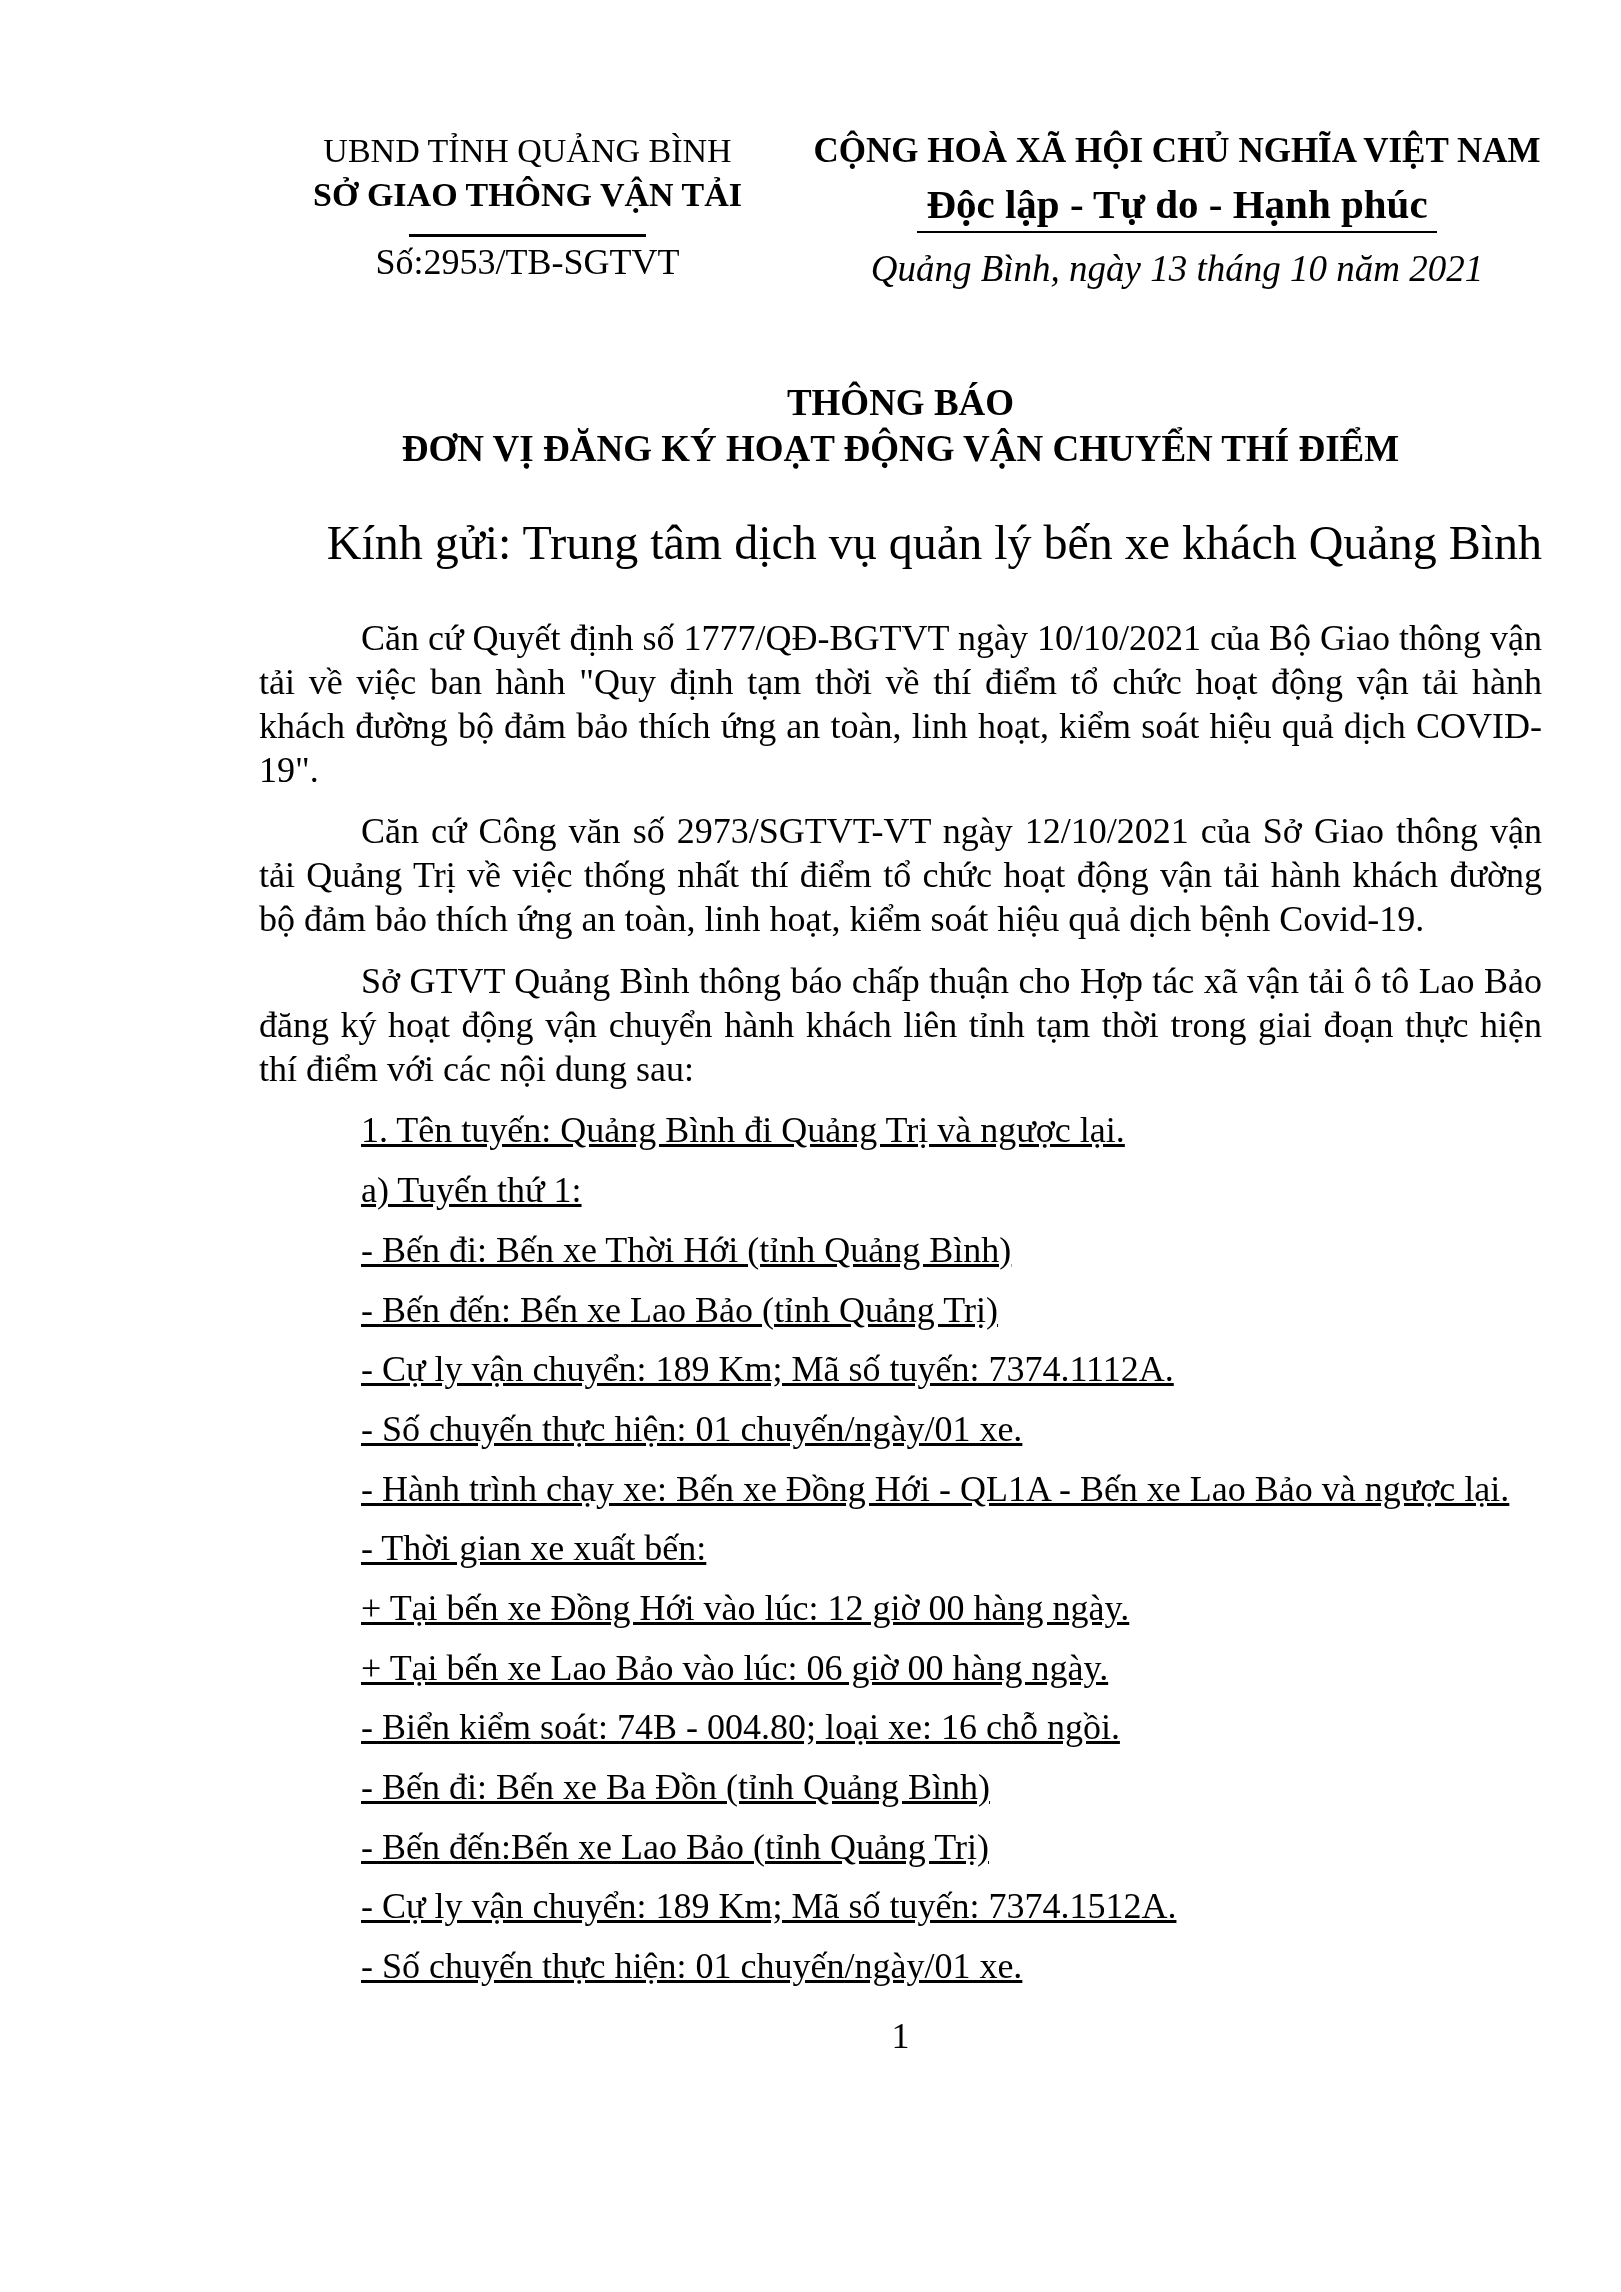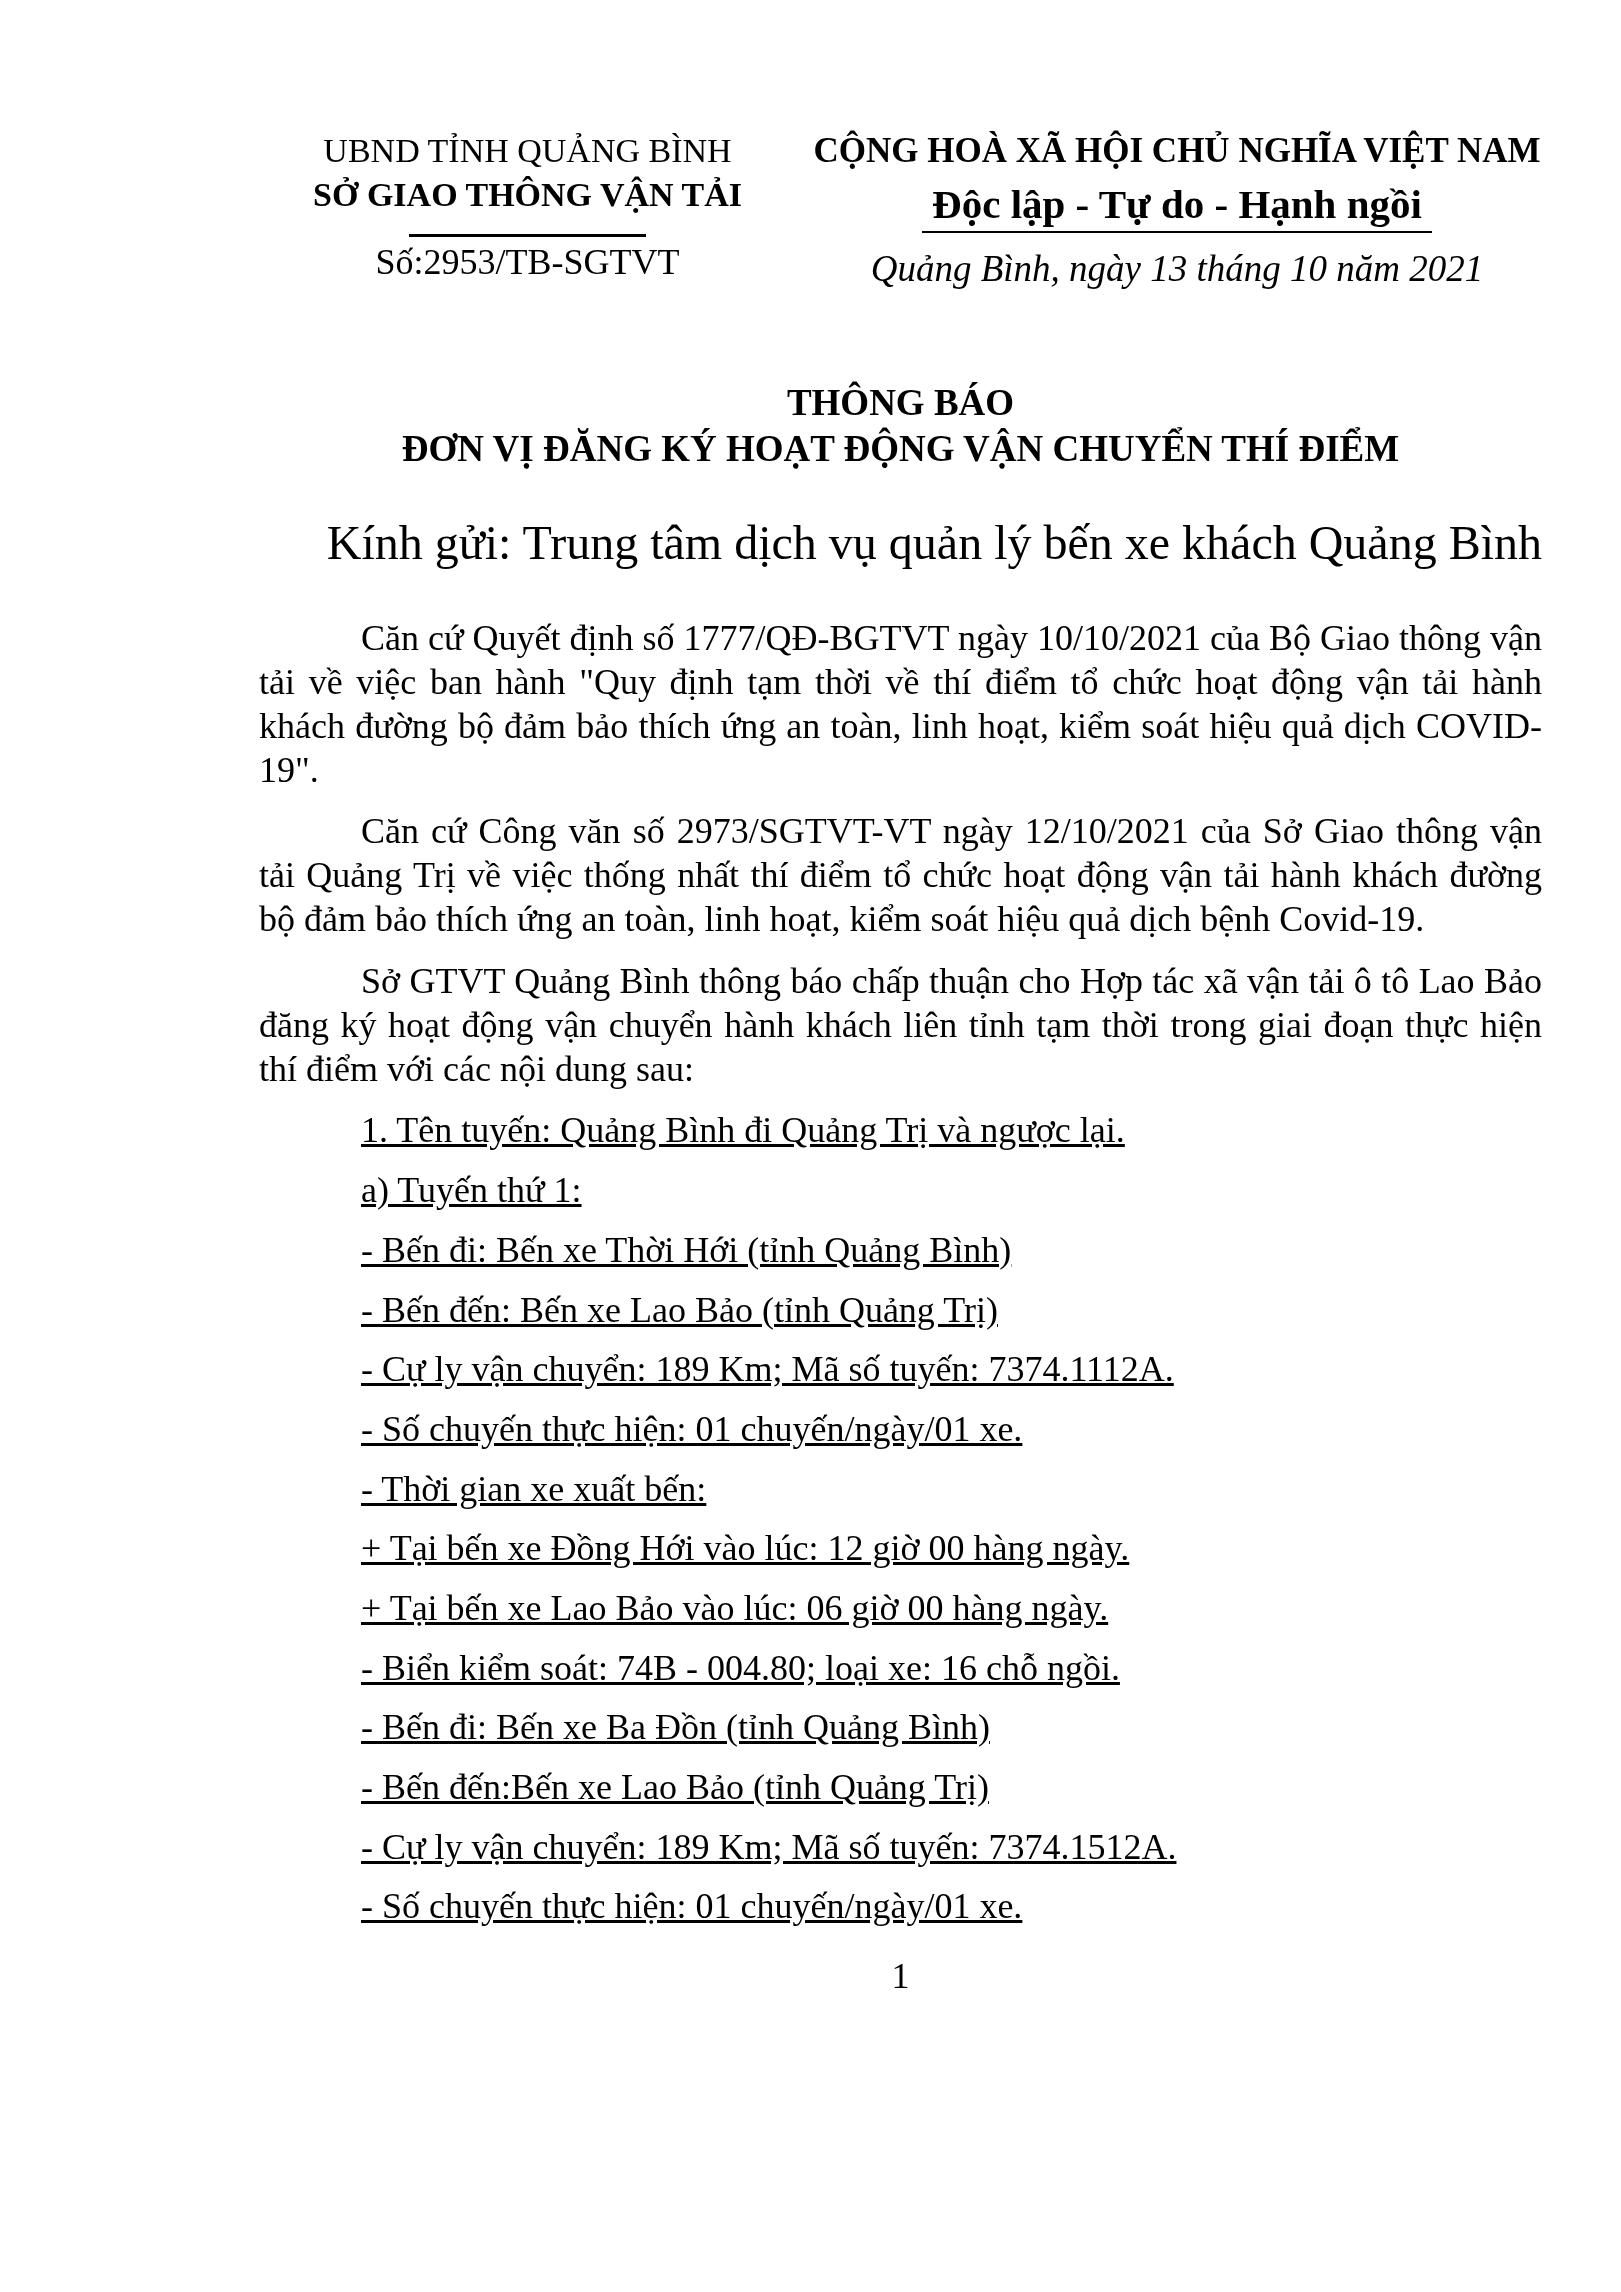--- a/index.html
+++ b/index.html
@@ -135,21 +135,21 @@
     <div class="doc-header">
       <div class="col-left">
         <div class="agency-parent">UBND TỈNH QUẢNG BÌNH</div>
         <div class="agency-name">SỞ GIAO THÔNG VẬN TẢI</div>
         <div class="header-rule"></div>
         <div class="doc-number">Số:2953/TB-SGTVT</div>
       </div>
       <div class="col-right">
         <div class="motto-line1">CỘNG HOÀ XÃ HỘI CHỦ NGHĨA VIỆT NAM</div>
         <div class="motto-line2-wrap">
-          <span class="motto-line2">Độc lập - Tự do - Hạnh ngồi</span>
+          <span class="motto-line2">Độc lập - Tự do - Hạnh phúc</span>
         </div>
         <div class="dateline">Quảng Bình, ngày 13 tháng 10 năm 2021</div>
       </div>
     </div>
 
     <div class="title-block">
       <div>THÔNG BÁO</div>
       <div>ĐƠN VỊ ĐĂNG KÝ HOẠT ĐỘNG VẬN CHUYỂN THÍ ĐIỂM</div>
     </div>
 
@@ -159,20 +159,21 @@
       <p class="para">Căn cứ Quyết định số 1777/QĐ-BGTVT ngày 10/10/2021 của Bộ Giao thông vận tải về việc ban hành "Quy định tạm thời về thí điểm tổ chức hoạt động vận tải hành khách đường bộ đảm bảo thích ứng an toàn, linh hoạt, kiểm soát hiệu quả dịch COVID-19".</p>
       <p class="para">Căn cứ Công văn số 2973/SGTVT-VT ngày 12/10/2021 của Sở Giao thông vận tải Quảng Trị về việc thống nhất thí điểm tổ chức hoạt động vận tải hành khách đường bộ đảm bảo thích ứng an toàn, linh hoạt, kiểm soát hiệu quả dịch bệnh Covid-19.</p>
       <p class="para">Sở GTVT Quảng Bình thông báo chấp thuận cho Hợp tác xã vận tải ô tô Lao Bảo đăng ký hoạt động vận chuyển hành khách liên tỉnh tạm thời trong giai đoạn thực hiện thí điểm với các nội dung sau:</p>
 
       <p class="item">1. Tên tuyến: Quảng Bình đi Quảng Trị và ngược lại.</p>
       <p class="item">a) Tuyến thứ 1:</p>
       <p class="item">- Bến đi: Bến xe Thời Hới (tỉnh Quảng Bình)</p>
       <p class="item">- Bến đến: Bến xe Lao Bảo (tỉnh Quảng Trị)</p>
       <p class="item">- Cự ly vận chuyển: 189 Km; Mã số tuyến: 7374.1112A.</p>
       <p class="item">- Số chuyến thực hiện: 01 chuyến/ngày/01 xe.</p>
+      <p class="item">- Hành trình chạy xe: Bến xe Đồng Hới - QL1A - Bến xe Lao Bảo và ngược lại.</p>
       <p class="item">- Thời gian xe xuất bến:</p>
       <p class="item">+ Tại bến xe Đồng Hới vào lúc: 12 giờ 00 hàng ngày.</p>
       <p class="item">+ Tại bến xe Lao Bảo vào lúc: 06 giờ 00 hàng ngày.</p>
       <p class="item">- Biển kiểm soát: 74B - 004.80; loại xe: 16 chỗ ngồi.</p>
       <p class="item">- Bến đi: Bến xe Ba Đồn (tỉnh Quảng Bình)</p>
       <p class="item">- Bến đến:Bến xe Lao Bảo (tỉnh Quảng Trị)</p>
       <p class="item">- Cự ly vận chuyển: 189 Km; Mã số tuyến: 7374.1512A.</p>
       <p class="item">- Số chuyến thực hiện: 01 chuyến/ngày/01 xe.</p>
     </div>
 

